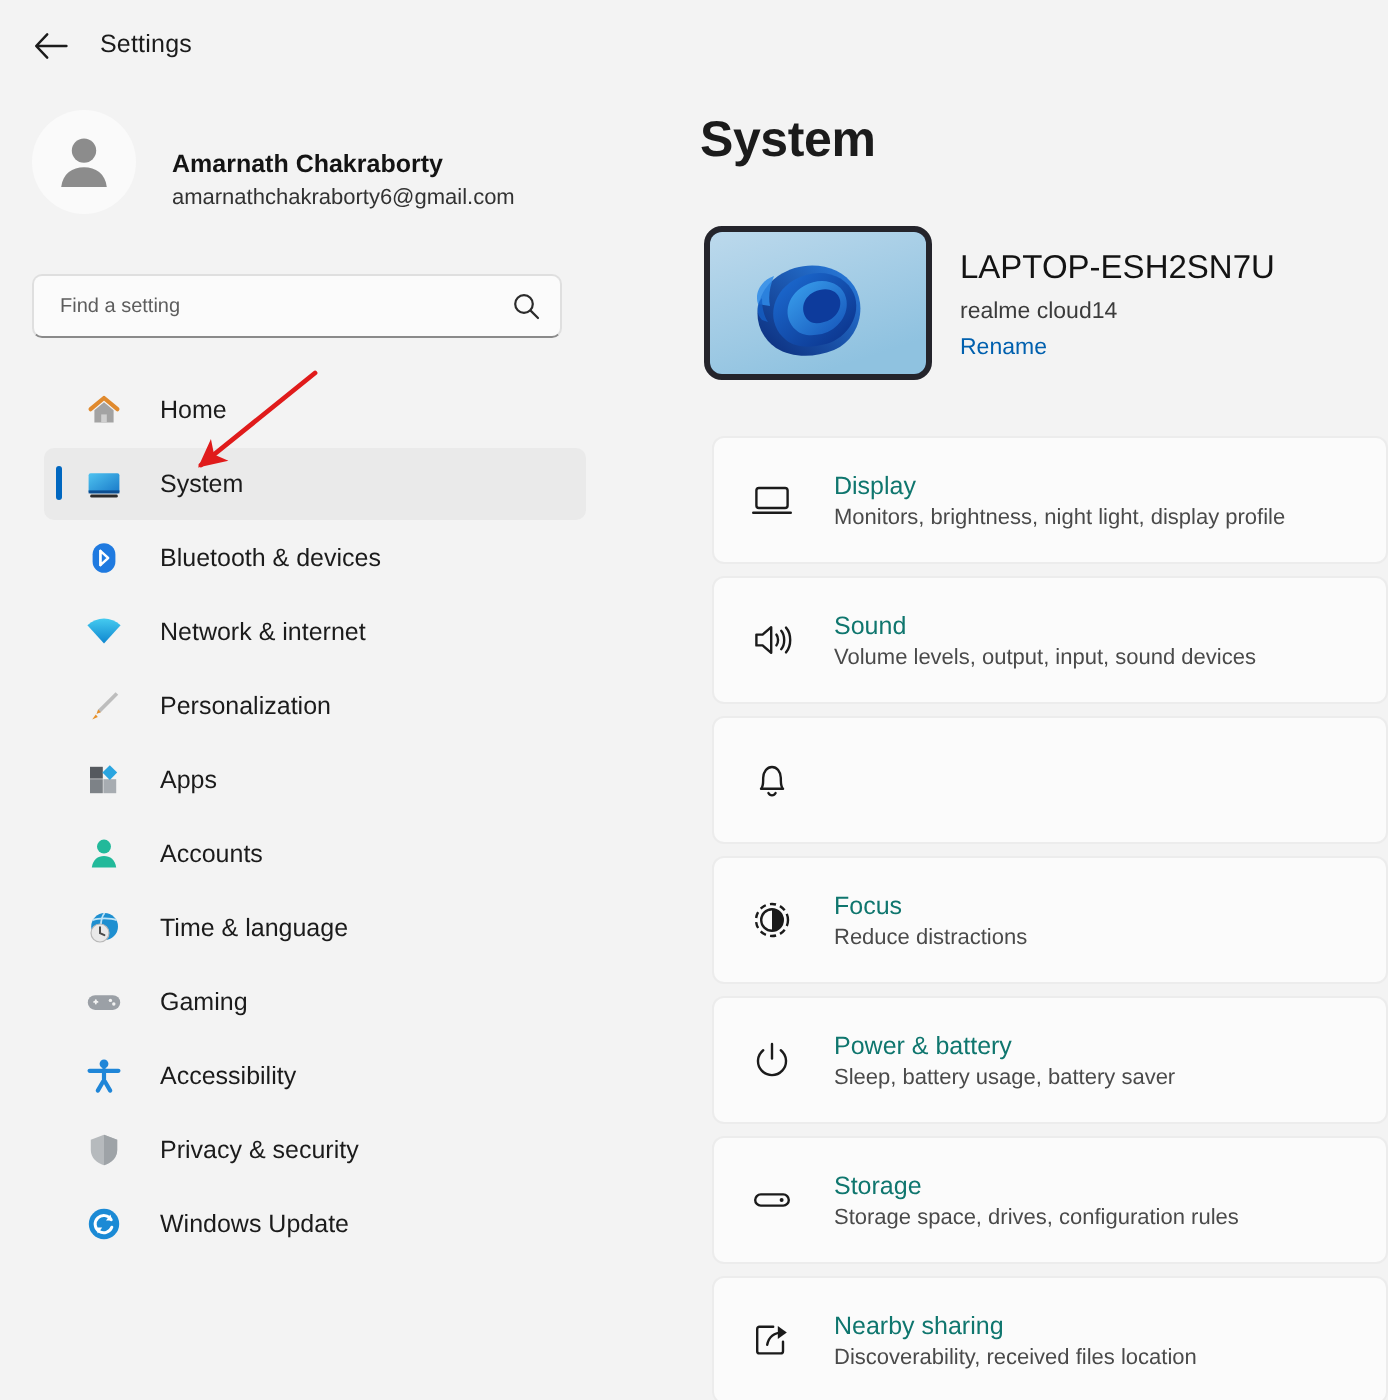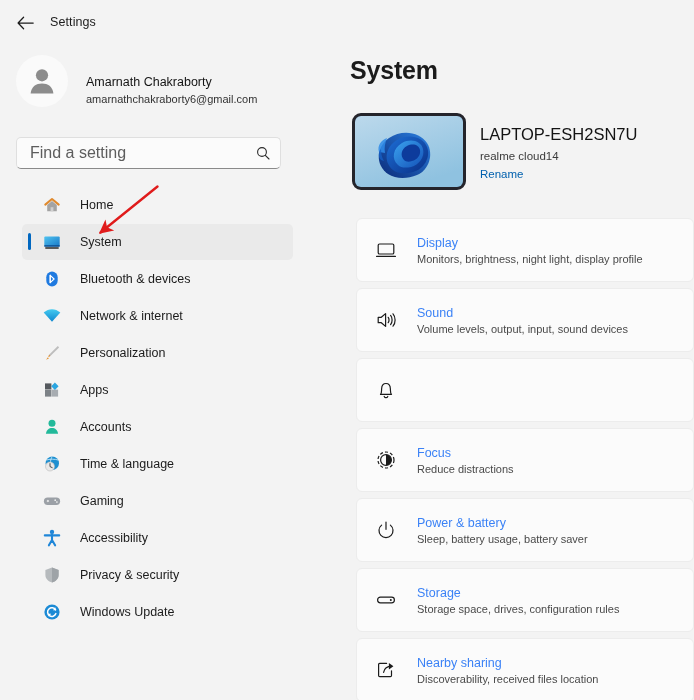--- a/index.html
+++ b/index.html
@@ -29,36 +29,36 @@
   .sidebar { position:absolute; left:0; top:46px; width:300px; height:654px; }
 
   .account { position:absolute; left:16px; top:7px; width:275px; height:58px; }
   .avatar {
     position:absolute; left:0; top:2px; width:52px; height:52px;
     border-radius:50%; background:#fafafa;
     display:flex; align-items:center; justify-content:center;
   }
   .acct-name {
     position:absolute; left:70px; top:22px;
-    font-size:12.5px; font-weight:normal; color:#141414; white-space:nowrap;
+    font-size:12.5px; font-weight:bold; color:#141414; white-space:nowrap;
   }
   .acct-mail {
     position:absolute; left:70px; top:40px;
     font-size:11px; color:#323232; white-space:nowrap;
   }
 
   .search-wrap {
     position:absolute; left:16px; top:91px; width:265px; height:32px;
     background:#fbfbfb; border:1px solid #dfdfdf; border-bottom-color:#8a8a8a;
     border-radius:5px;
   }
   .search-input {
     position:absolute; left:13px; top:0; width:215px; height:30px;
     border:none; outline:none; background:transparent;
-    font-family:"Liberation Sans", sans-serif; font-size:16px; color:#1b1b1b;
+    font-family:"Liberation Sans", sans-serif; font-size:10px; color:#1b1b1b;
   }
   .search-input::placeholder { color:#5d5d5d; }
   .search-icon {
     position:absolute; right:9px; top:7px; width:16px; height:16px;
     display:flex; align-items:center; justify-content:center; cursor:pointer;
   }
 
   .navlist { position:absolute; left:12px; top:140px; width:300px; }
   .navitem {
     position:relative; height:36px; margin:1px 19px 1px 10px;
@@ -108,21 +108,21 @@
   .card {
     position:relative; height:64px; margin-bottom:6px;
     background:#fbfbfb; border:1px solid #ececec; border-radius:6px;
     display:flex; align-items:center; cursor:pointer;
   }
   .card-icon {
     width:26px; height:26px; margin-left:16px; flex:none;
     display:flex; align-items:center; justify-content:center; color:#1b1b1b;
   }
   .card-text { margin-left:18px; }
-  .card-title { font-size:12.5px; color:#3b82f6; margin-bottom:3px; }
+  .card-title { font-size:12.5px; color:#0f766e; margin-bottom:3px; }
   .card-sub { font-size:11px; color:#4a4a4a; }
 
   
   .annot { position:absolute; left:0; top:0; width:694px; height:700px; pointer-events:none; }
 </style>
 </head>
 <body>
 
 <div id="app">
 

